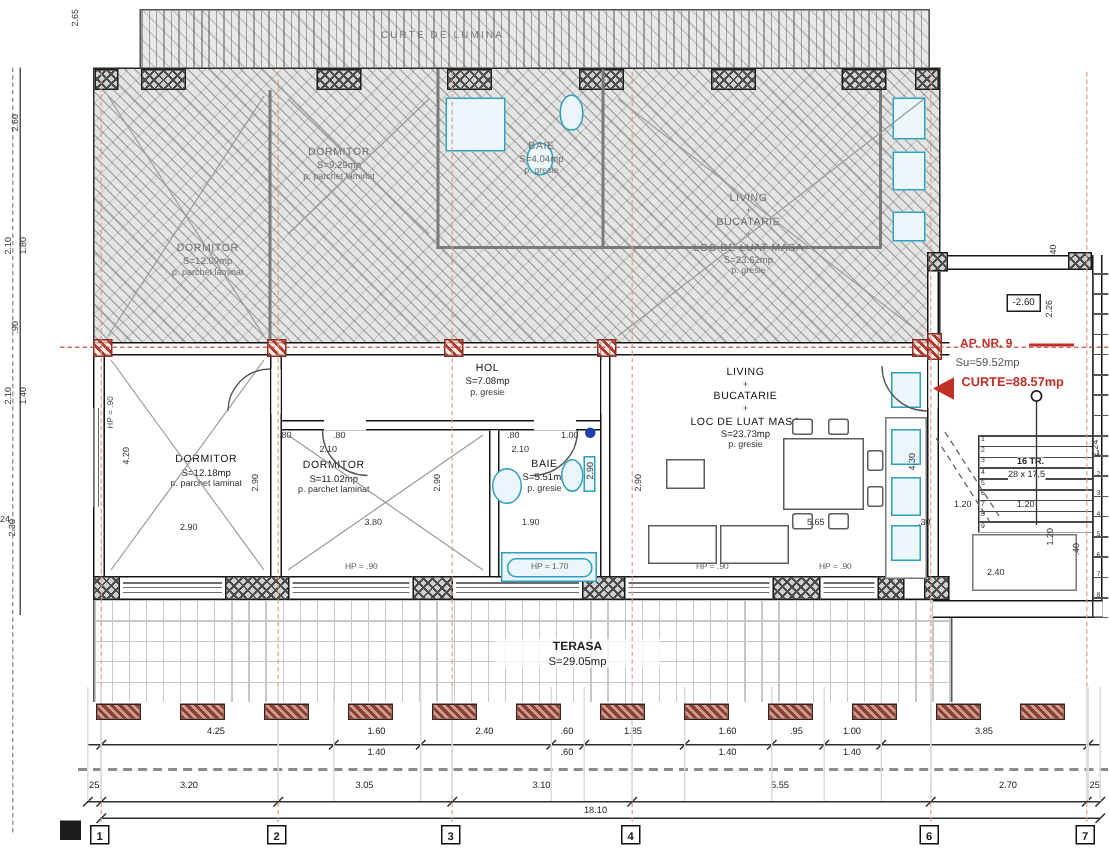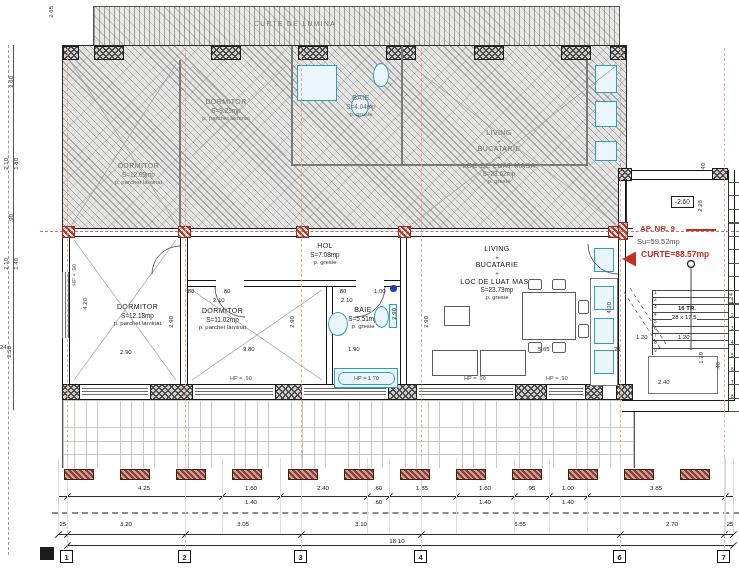--- a/index.html
+++ b/index.html
@@ -117,20 +117,24 @@
       <div class="rfin faint">+</div>
       <div class="rname faint">BUCATARIE</div>
       <div class="rfin faint">+</div>
       <div class="rname faint">LOC DE LUAT MASA</div>
       <div class="rarea faint">S=23.62mp</div>
       <div class="rfin faint">p. gresie</div>
     </div>
   </div>
 
   <div class="abs terrace" style="left:62px;top:400px;width:571px;height:68px"></div>
+  <div class="abs lbl" style="left:330px;top:426px;width:110px;background:rgba(255,255,255,.75)">
+    <div style="font-size:8px;font-weight:bold">TERASA</div>
+    <div style="font-size:7.5px">S=29.05mp</div>
+  </div>
 
   <div class="abs wallH" style="left:62px;top:228px;width:571px;height:9px"></div>
   <div class="abs wallV" style="left:62px;top:236px;width:8px;height:164px"></div>
   <div class="abs wallH" style="left:62px;top:384px;width:571px;height:16px"></div>
   <div class="abs wallV" style="left:180px;top:236px;width:8px;height:148px"></div>
   <div class="abs wallH" style="left:188px;top:280px;width:219px;height:7px"></div>
   <div class="abs wallV" style="left:326px;top:287px;width:7px;height:97px"></div>
   <div class="abs wallV" style="left:400px;top:228px;width:7px;height:156px"></div>
   <div class="abs wallV" style="left:618px;top:180px;width:8px;height:220px"></div>
   <div class="abs wallH" style="left:622px;top:170px;width:113px;height:10px"></div>

